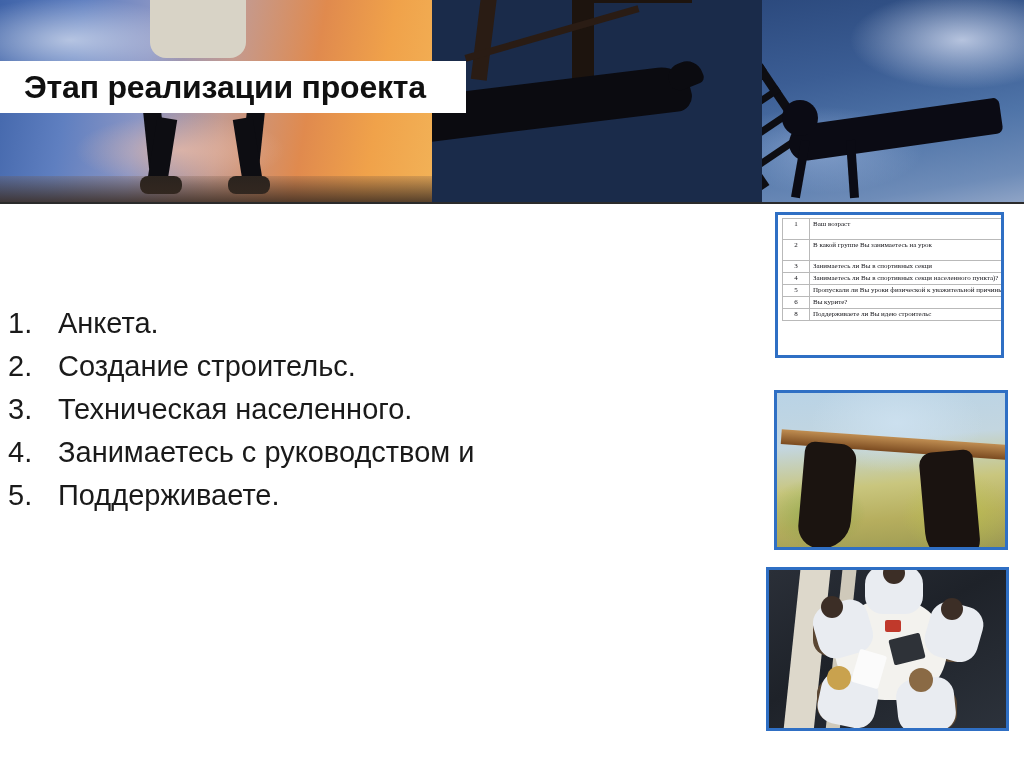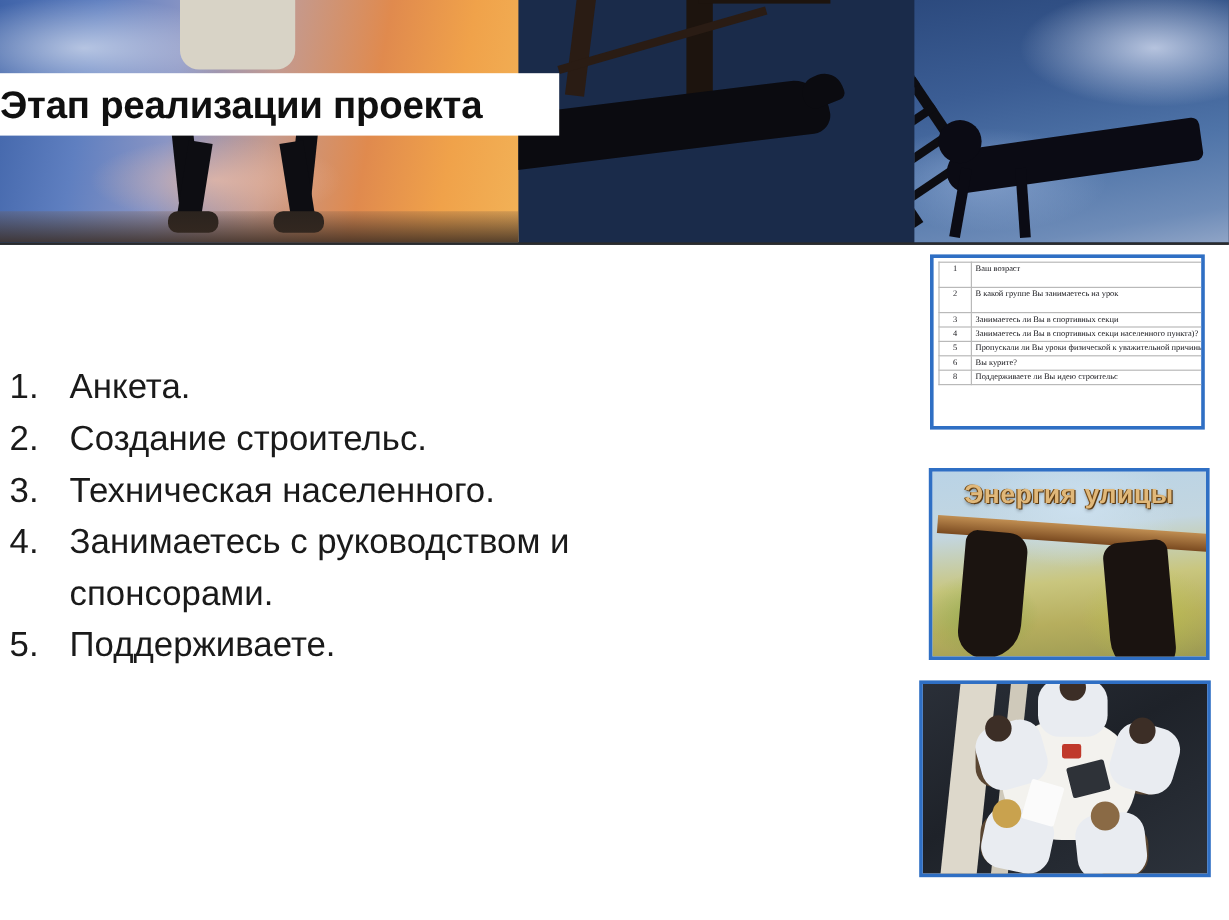--- a/index.html
+++ b/index.html
@@ -102,21 +102,21 @@
     width: 466px; height: 52px;
     background: #ffffff;
     display: flex;
     align-items: center;
     z-index: 5;
   }
   #title-text {
     font-size: 32px;
     font-weight: bold;
     color: #101010;
-    padding-left: 0;
+    padding-left: 24px;
     letter-spacing: -.2px;
     white-space: nowrap;
   }
 
   
   #bullets {
     position: absolute;
     left: 8px; top: 302px;
     width: 640px;
   }
@@ -286,21 +286,20 @@
 
   <div class="bullet-row">
     <span class="bullet-num">3.</span>
     <span class="bullet-text">Техническая населенного.</span>
   </div>
 
   <div class="bullet-row">
     <span class="bullet-num">4.</span>
     <span class="bullet-text">Занимаетесь с руководством и</span>
   </div>
-  <div class="bullet-cont">спонсорами.</div>
 
   <div class="bullet-row">
     <span class="bullet-num">5.</span>
     <span class="bullet-text">Поддерживаете.</span>
   </div>
 </div>
 
 <div id="questionnaire">
   <table id="q-table">
     <tbody>
@@ -333,21 +332,20 @@
       <td>Поддерживаете ли Вы идею строительс</td>
     </tr>
   </tbody>
     </table>
 </div>
 
 <div id="energy-photo">
   <div id="energy-bar"></div>
   <div id="energy-leg-a"></div>
   <div id="energy-leg-b"></div>
-  <div id="energy-caption">Энергия улицы</div>
 </div>
 
 <div id="meeting-photo">
   <div id="mp-floorstripe-a"></div>
   <div id="mp-floorstripe-b"></div>
 
   <div class="mp-chair" style="left:44px;  top:40px;  width:36px; height:46px;"></div>
   <div class="mp-chair" style="left:166px; top:42px;  width:40px; height:50px;"></div>
   <div class="mp-chair" style="left:48px;  top:108px; width:44px; height:44px;"></div>
   <div class="mp-chair" style="left:142px; top:118px; width:46px; height:42px;"></div>

